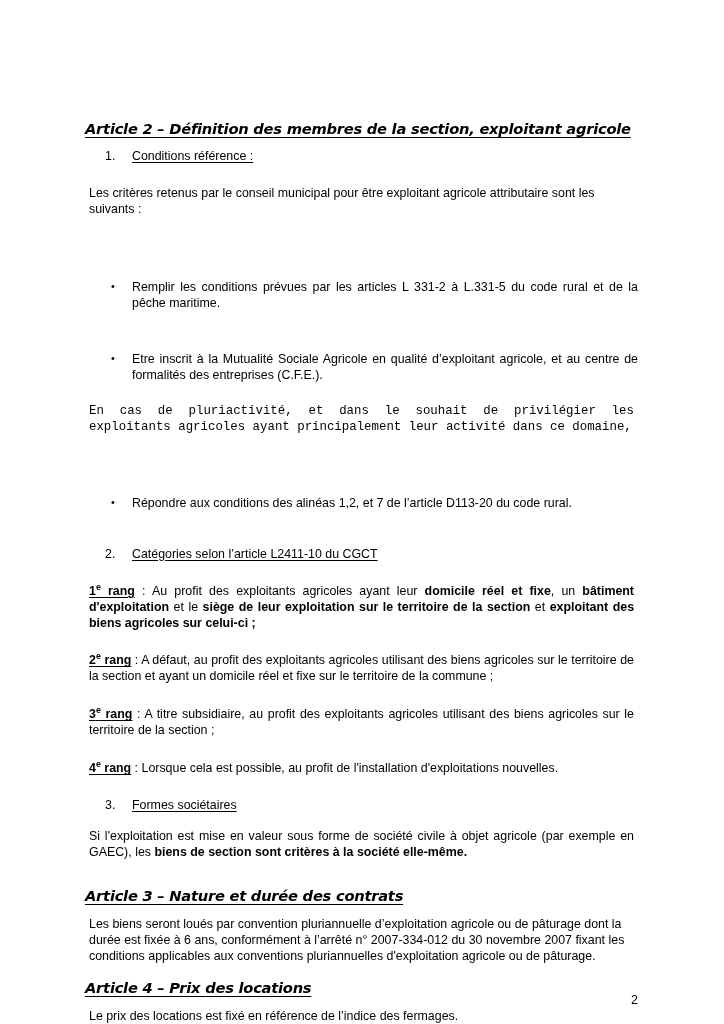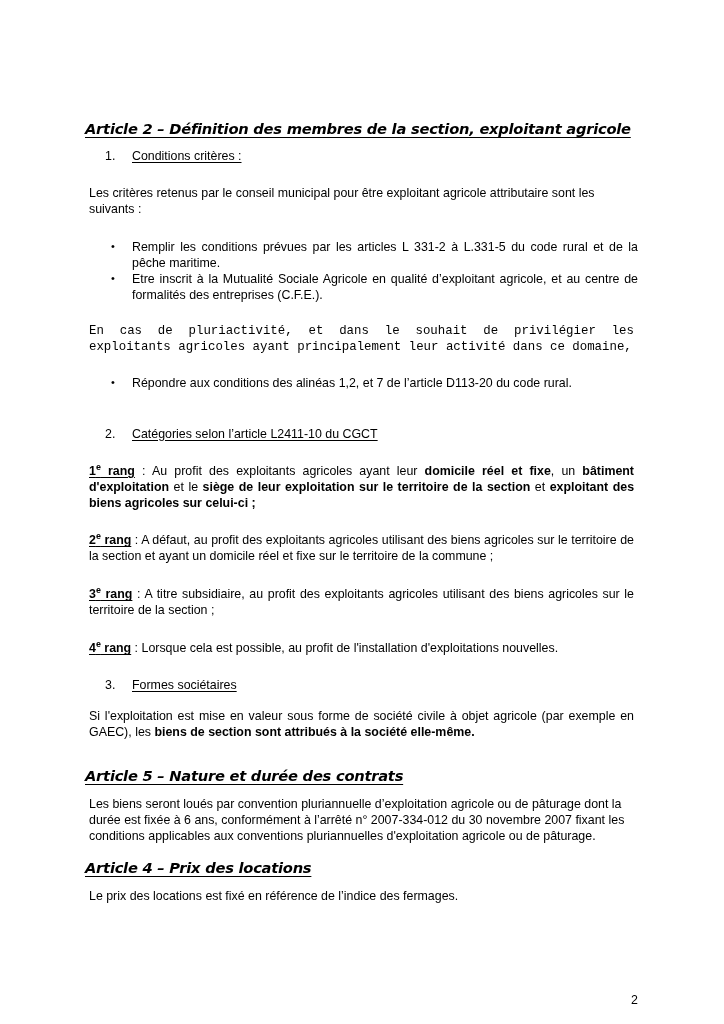--- a/index.html
+++ b/index.html
@@ -71,20 +71,21 @@
     list-style: none;
     margin: 0;
     padding: 0;
   }
   ul.bullets > li {
     position: relative;
     font-size: 12.4px;
     line-height: 1.285;
     padding-left: 47px;
     text-align: justify;
+    margin-top: 40px;
   }
   ul.bullets > li::before {
     content: "\2022";
     position: absolute;
     left: 26px;
     top: -0.5px;
     font-size: 11px;
   }
 
   
@@ -122,21 +123,21 @@
 <div class="page">
 
   <div class="content">
 
     <h1 class="article-heading">Article 2 – Définition des membres de la section, exploitant agricole</h1>
 
     <div class="sp-10"></div>
 
     <div class="numbered">
       <span class="num">1.</span>
-      <span class="lbl">Conditions critères :</span>
+      <span class="lbl">Conditions référence :</span>
     </div>
 
     <div class="sp-18"></div>
 
     <p class="body">Les critères retenus par le conseil municipal pour être exploitant agricole attributaire sont les suivants :</p>
 
     <div class="sp-18"></div>
 
     <ul class="bullets">
       <li>Remplir les conditions prévues par les articles L 331-2 à L.331-5 du code rural et de la pêche maritime.</li>
@@ -181,25 +182,25 @@
 
     <div class="sp-16"></div>
 
     <div class="numbered">
       <span class="num">3.</span>
       <span class="lbl">Formes sociétaires</span>
     </div>
 
     <div class="sp-12"></div>
 
-    <p class="body just"><span class="">Si l'exploitation est mise en valeur sous forme de société civile à objet agricole (par exemple en GAEC), les </span><span class="b">biens de section sont attribués à la société elle-même.</span></p>
+    <p class="body just"><span class="">Si l'exploitation est mise en valeur sous forme de société civile à objet agricole (par exemple en GAEC), les </span><span class="b">biens de section sont critères à la société elle-même.</span></p>
 
     <div class="sp-22"></div>
 
-    <h1 class="article-heading">Article 5 – Nature et durée des contrats</h1>
+    <h1 class="article-heading">Article 3 – Nature et durée des contrats</h1>
 
     <div class="sp-8"></div>
 
     <p class="body">Les biens seront loués par convention pluriannuelle d’exploitation agricole ou de pâturage dont la durée est fixée à 6 ans, conformément à l’arrêté n° 2007-334-012 du 30 novembre 2007 fixant les conditions applicables aux conventions pluriannuelles d'exploitation agricole ou de pâturage.</p>
 
     <div class="sp-10"></div>
 
     <h1 class="article-heading">Article 4 – Prix des locations</h1>
 
     <div class="sp-8"></div>

